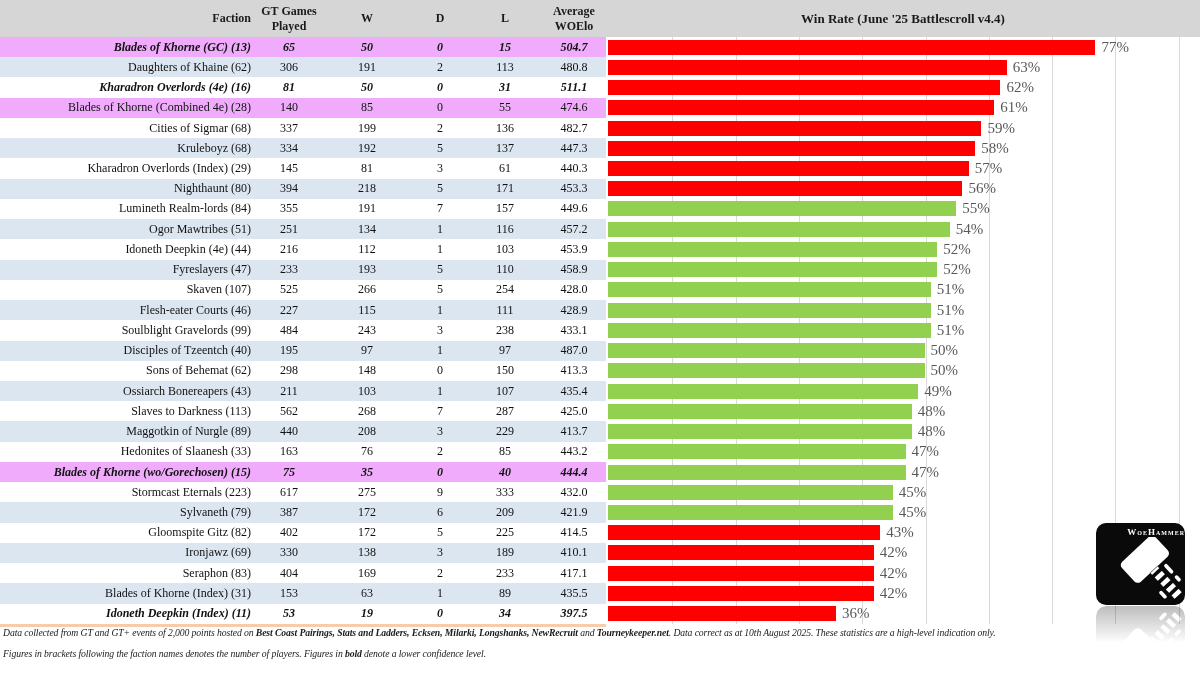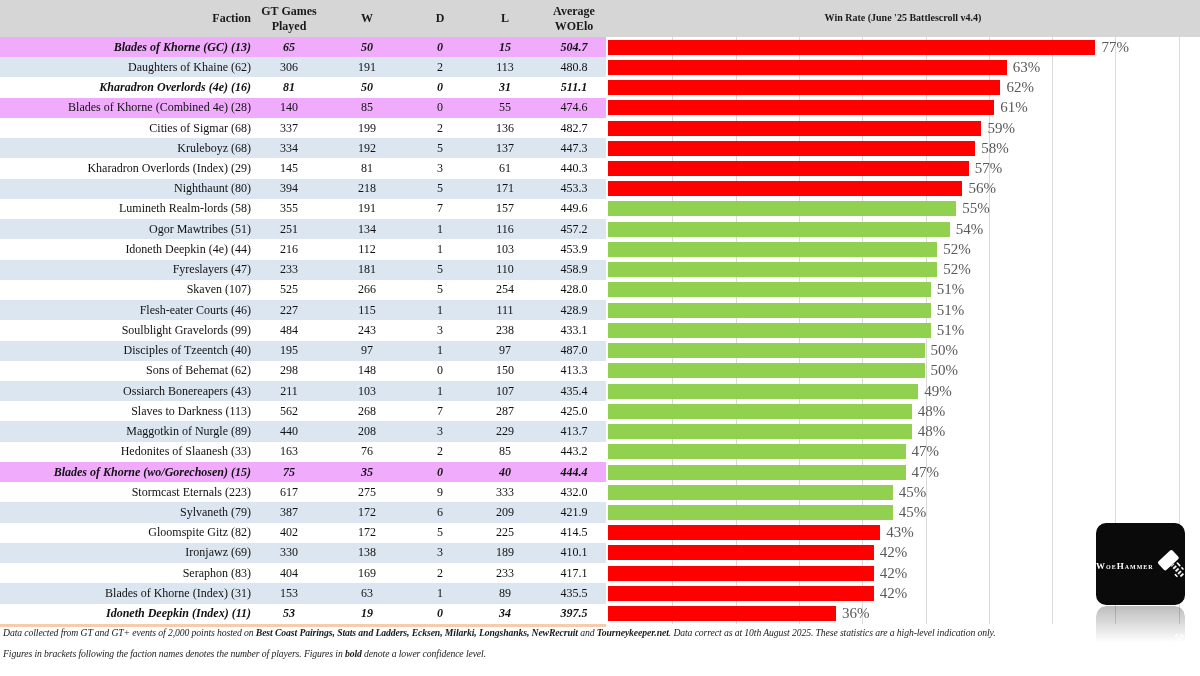--- a/index.html
+++ b/index.html
@@ -16,21 +16,21 @@
   .hcell {
     display:flex; flex-direction:column; align-items:center; justify-content:center;
     font-weight:bold; font-size:12px; line-height:1.22; color:#1a1a1a;
   }
   .hc-faction { width:256px; align-items:flex-end; padding-right:5px; }
   .hc-gt { width:66px; }
   .hc-w { width:90px; }
   .hc-d { width:56px; }
   .hc-l { width:74px; }
   .hc-woelo { width:64px; }
-  .hc-chart { flex:1; font-size:10px; }
+  .hc-chart { flex:1; font-size:13px; }
   
   .gridlines { position:absolute; left:609px; top:37px; width:591px; height:587px; z-index:0; }
   .gridline { position:absolute; top:0; bottom:0; width:1px; background:#d9d9d9; }
   
   .rows {
     position:absolute; top:37px; left:0; width:1200px; height:587px;
     display:flex; flex-direction:column; z-index:1;
   }
   .row { flex:1; display:flex; min-height:0; }
   .t { display:flex; align-items:center; font-size:12px; color:#111; }
@@ -52,21 +52,21 @@
     position:absolute; left:3px; font-size:9.7px; font-style:italic; color:#1a1a1a;
     white-space:nowrap; z-index:2; letter-spacing:-0.1px;
   }
   .footnote .b { font-weight:bold; }
   #footnote1 { top:627px; }
   #footnote2 { top:648px; }
   
   .logo {
     position:absolute; left:1096px; top:523px; width:89px; height:82px;
     background:#0a0a0a; border-radius:10px; z-index:3;
-    display:flex; flex-direction:row; align-items:center;
+    display:flex; flex-direction:column; align-items:flex-end;
   }
   .logo-text {
     color:#fff; font-weight:bold; font-size:9px; font-variant:small-caps;
     letter-spacing:1px; margin-top:5px; line-height:1;
   }
   .logo svg { display:block; margin-top:0; }
   .logo.reflection {
     top:606px; transform:scaleY(-1); opacity:.45;
     -webkit-mask-image:linear-gradient(to top, rgba(0,0,0,.6) 0%, transparent 45%);
     mask-image:linear-gradient(to top, rgba(0,0,0,.6) 0%, transparent 45%);
@@ -206,21 +206,21 @@
       <div class="t num w">218</div>
       <div class="t num d">5</div>
       <div class="t num l">171</div>
       <div class="t num woelo">453.3</div>
       <div class="chartcell">
         <div class="bar" style="width: 354.48px; background: rgb(255, 0, 0);"></div>
         <span class="barlabel">56%</span>
       </div>
     </div>
       <div class="row plain">
-      <div class="t faction">Lumineth Realm-lords (58)</div>
+      <div class="t faction">Lumineth Realm-lords (84)</div>
       <div class="t num gt">355</div>
       <div class="t num w">191</div>
       <div class="t num d">7</div>
       <div class="t num l">157</div>
       <div class="t num woelo">449.6</div>
       <div class="chartcell">
         <div class="bar" style="width: 348.15px; background: rgb(146, 208, 80);"></div>
         <span class="barlabel">55%</span>
       </div>
     </div>
@@ -244,21 +244,21 @@
       <div class="t num l">103</div>
       <div class="t num woelo">453.9</div>
       <div class="chartcell">
         <div class="bar" style="width: 329.16px; background: rgb(146, 208, 80);"></div>
         <span class="barlabel">52%</span>
       </div>
     </div>
       <div class="row alt">
       <div class="t faction">Fyreslayers (47)</div>
       <div class="t num gt">233</div>
-      <div class="t num w">181</div>
+      <div class="t num w">193</div>
       <div class="t num d">5</div>
       <div class="t num l">110</div>
       <div class="t num woelo">458.9</div>
       <div class="chartcell">
         <div class="bar" style="width: 329.16px; background: rgb(146, 208, 80);"></div>
         <span class="barlabel">52%</span>
       </div>
     </div>
       <div class="row plain">
       <div class="t faction">Skaven (107)</div>

